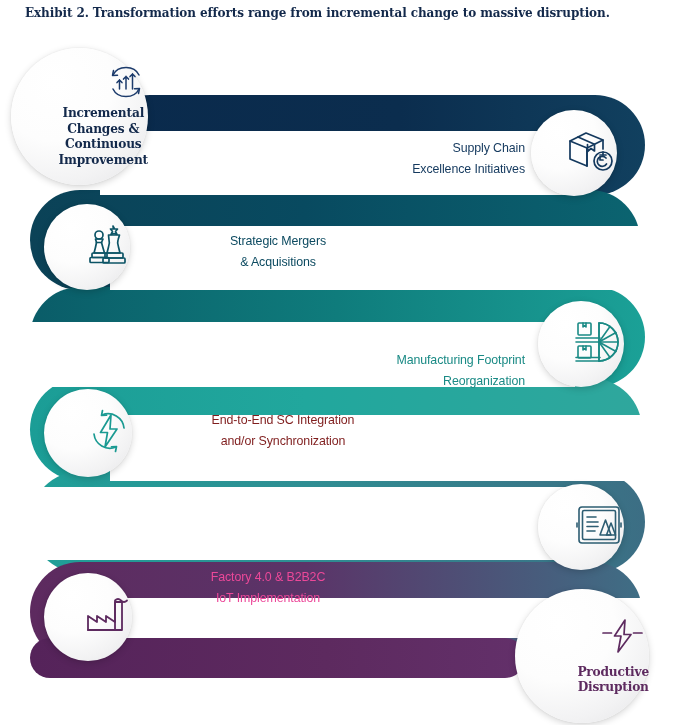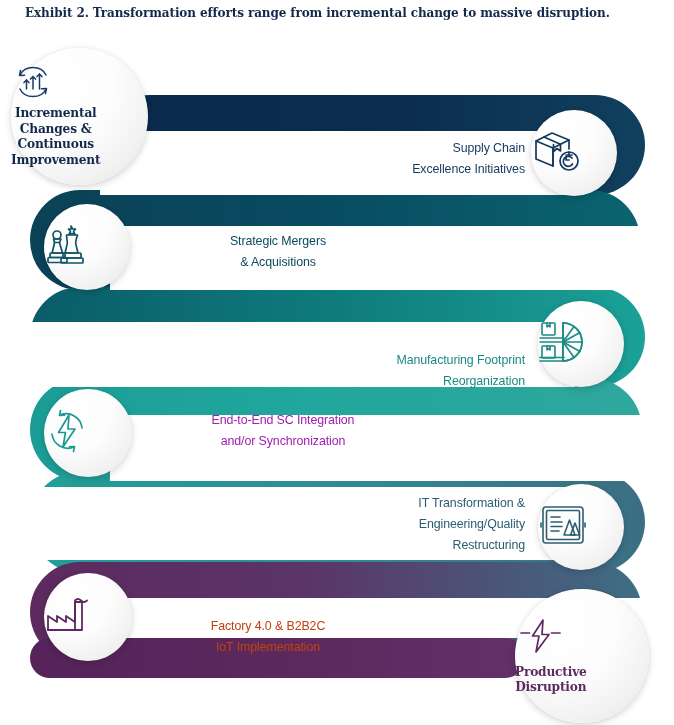--- a/index.html
+++ b/index.html
@@ -57,21 +57,21 @@
   
   .node {
     position: absolute;
     border-radius: 50%;
     background:
       radial-gradient(circle at 32% 26%, #ffffff 0%, #fdfdfd 42%, #f2f2f3 72%, #e3e3e5 100%);
     box-shadow: 0 2px 7px rgba(0,0,0,0.17), 0 0 2px rgba(0,0,0,0.07);
     z-index: 6;
     display: flex;
     flex-direction: column;
-    align-items: flex-start;
+    align-items: flex-end;
     justify-content: center;
   }
   .node .glyph { display: block; }
   .node .node-label {
     font-family: "DejaVu Serif", serif;
     font-weight: bold;
     font-size: 12.2px;
     line-height: 15.5px;
     text-align: center;
     white-space: pre-line;
@@ -174,62 +174,59 @@
         <path d="M25 23 L42 32.5"></path>
         <path d="M25 23 L36 38.5"></path>
         <path d="M25 4 L25 42"></path>
       </svg>
     </span>
   </div>
 
   <div class="bar" style="left:30px; top:378px; width:612px; height:103px;
               background:linear-gradient(90deg,#1b9d96 0%,#21a79d 45%,#2fa79d 100%);"></div>
   <div class="band" style="left:110px; top:415px; width:532px; height:66px;"></div>
-  <div class="bar-label left" style="left:138px; top:410px; width:290px; color:#a21caf;">End-to-End SC Integration
+  <div class="bar-label left" style="left:138px; top:410px; width:290px; color:#7f1d1d;">End-to-End SC Integration
 and/or Synchronization</div>
 
   <div class="node icon-only" style="left:44px; top:389px; width:88px; height:88px;">
     <span class="glyph">
       <svg width="46" height="46" viewBox="0 0 46 46" fill="none" stroke="#1a9a92" stroke-width="1.7" stroke-linecap="round" stroke-linejoin="round">
         <path d="M8 26 A16 16 0 0 0 30 39"></path>
         <path d="M38 20 A16 16 0 0 0 16 7"></path>
         <path d="M16.5 2.5 L15.5 7.5 L20.5 7.2"></path>
         <path d="M29.5 43.5 L30.5 38.5 L25.5 38.8"></path>
         <path d="M25 7 L14.5 24.5 L21.5 24.5 L19 39 L31 21 L24 21 Z"></path>
       </svg>
     </span>
   </div>
 
   <div class="bar" style="left:30px; top:471px; width:615px; height:102px;
               background:linear-gradient(90deg,#1fa098 0%,#2f8e93 45%,#3c6e84 100%);"></div>
   <div class="band" style="left:30px; top:487px; width:545px; height:73px;"></div>
-  <div class="bar-label right" style="left:330px; top:493px; width:195px; color:#2d5d72;">IT Transformation &amp;
-Engineering/Quality
-Restructuring</div>
 
   <div class="node icon-only" style="left:538px; top:484px; width:86px; height:86px;">
     <span class="glyph">
       <svg width="50" height="42" viewBox="0 0 50 42" fill="none" stroke="#2d5d72" stroke-width="1.6" stroke-linecap="round" stroke-linejoin="round">
         <rect x="5" y="3" width="40" height="36" rx="3"></rect>
         <rect x="8.5" y="6.5" width="33" height="29" rx="1.5"></rect>
         <path d="M3 19 L3 23 M47 19 L47 23"></path>
         <path d="M13 13 L22 13"></path>
         <path d="M13 18 L24 18"></path>
         <path d="M13 22.5 L24 22.5"></path>
         <path d="M13 27 L21 27"></path>
         <path d="M26 31 L31.5 16 L37 31 Z"></path>
         <path d="M32.5 31 L37 19 L41.5 31 Z"></path>
       </svg>
     </span>
   </div>
 
   <div class="bar" style="left:30px; top:562px; width:612px; height:100px;
               background:linear-gradient(90deg,#5d2a5f 0%,#5b3468 45%,#3f6e85 100%);"></div>
   <div class="band" style="left:110px; top:598px; width:532px; height:40px;"></div>
-  <div class="bar-label left" style="left:138px; top:616px; width:260px; color:#c2410c;">Factory 4.0 &amp; B2B2C
+  <div class="bar-label left" style="left:138px; top:567px; width:260px; color:#ec4899;">Factory 4.0 &amp; B2B2C
 IoT Implementation</div>
 
   <div class="bar" style="left:30px; top:638px; width:495px; height:40px;
               background:linear-gradient(90deg,#55235a 0%,#5d2a5f 60%,#63306a 100%);"></div>
 
   <div class="node icon-only" style="left:44px; top:573px; width:88px; height:88px;">
     <span class="glyph">
       <svg width="48" height="38" viewBox="0 0 48 38" fill="none" stroke="#5d2a5f" stroke-width="1.8" stroke-linecap="round" stroke-linejoin="round">
         <path d="M4 34 L4 20 L13 26 L13 20 L22 26 L22 20 L31 26 L31 6 L38 6"></path>
         <path d="M31 34 L4 34"></path>

